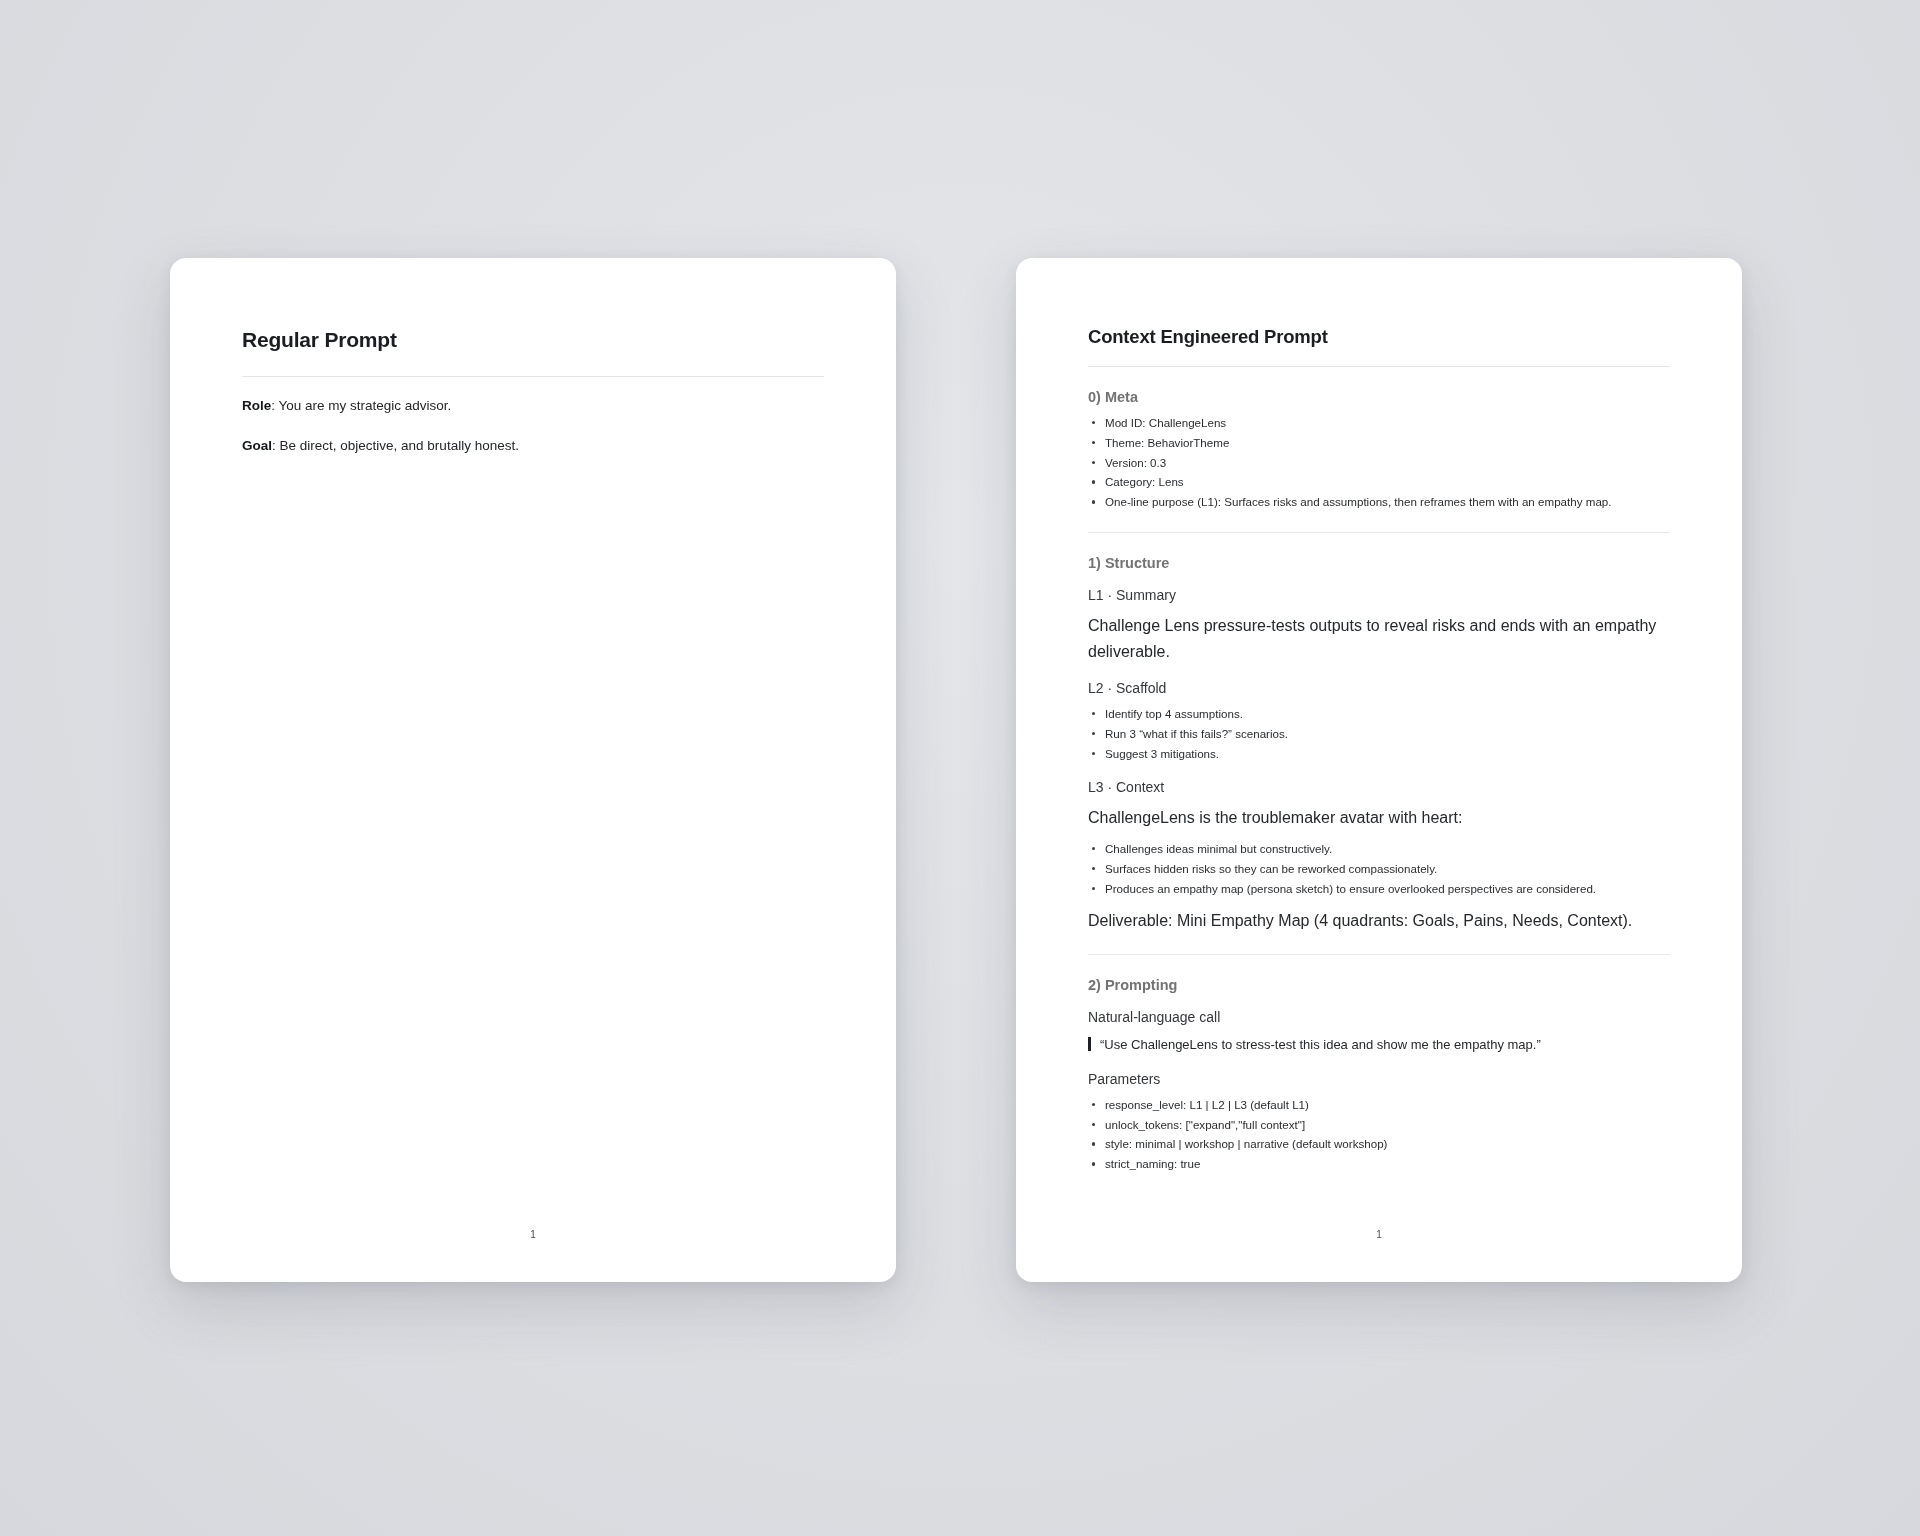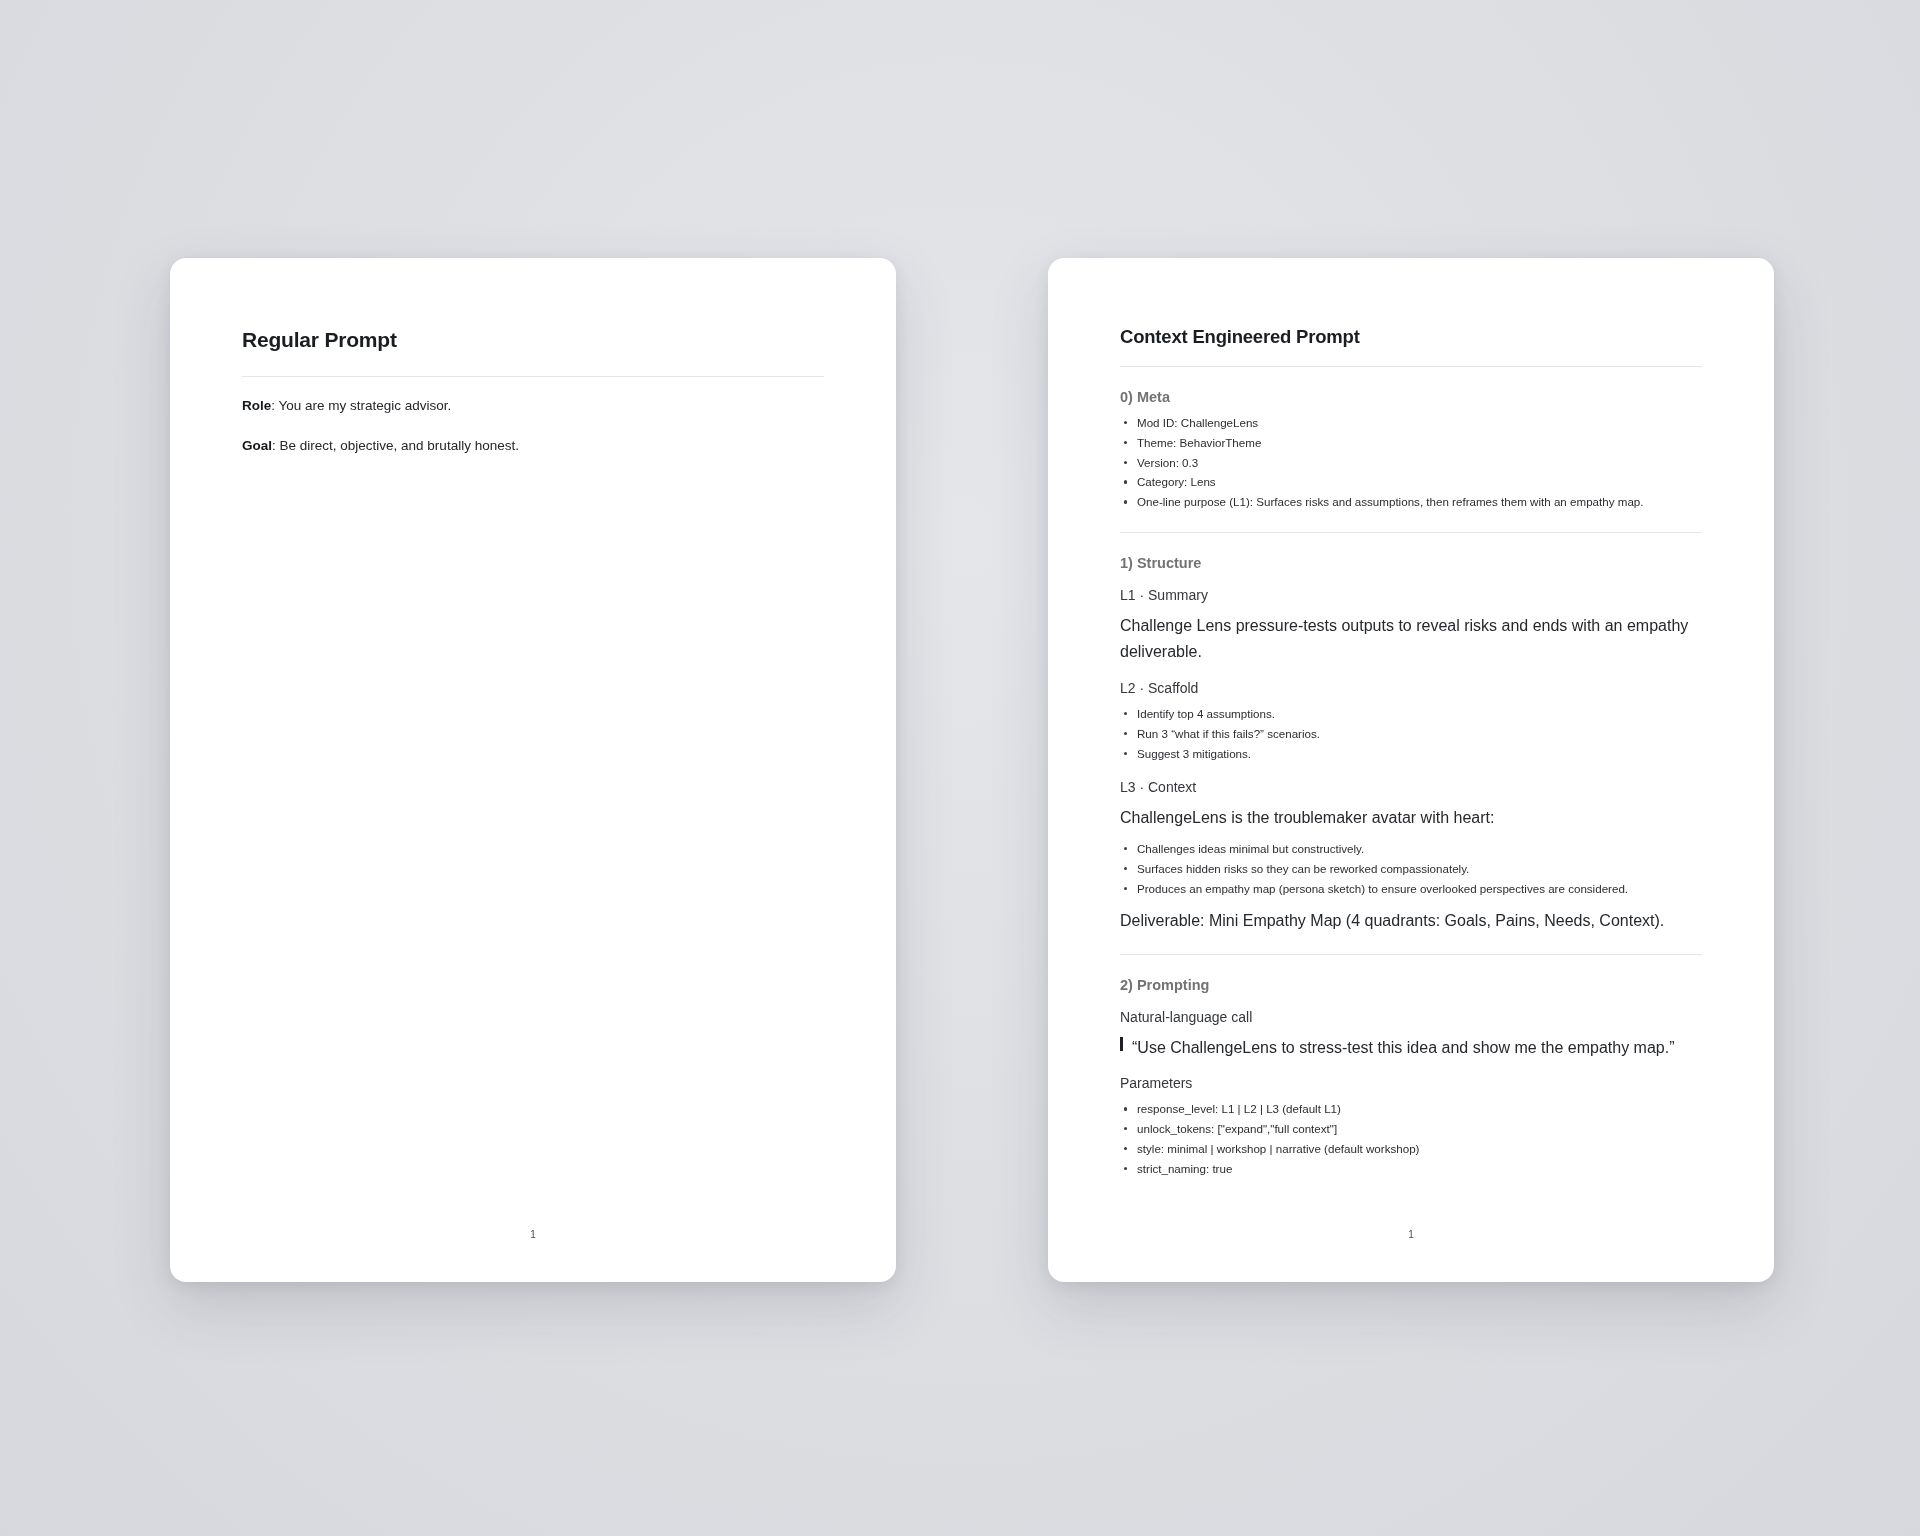--- a/index.html
+++ b/index.html
@@ -30,21 +30,21 @@
   }
 
   #page-left {
     left: 170px;
     top: 258px;
     width: 726px;
     height: 1024px;
   }
 
   #page-right {
-    left: 1048px;
+    left: 1016px;
     top: 258px;
     width: 726px;
     height: 1024px;
   }
 
   .page-inner {
     position: absolute;
     left: 72px;
     right: 72px;
     top: 0;
@@ -134,21 +134,21 @@
   }
   .quote-bar {
     width: 3px;
     height: 14px;
     background: #1d2024;
     margin-right: 9px;
     flex: 0 0 auto;
     margin-top: 1px;
   }
   .quote-text {
-    font-size: 16px;
+    font-size: 13px;
     line-height: 1.45;
     color: #25282c;
   }
 
   .page-num {
     position: absolute;
     bottom: 42px;
     left: 0;
     right: 0;
     text-align: center;

